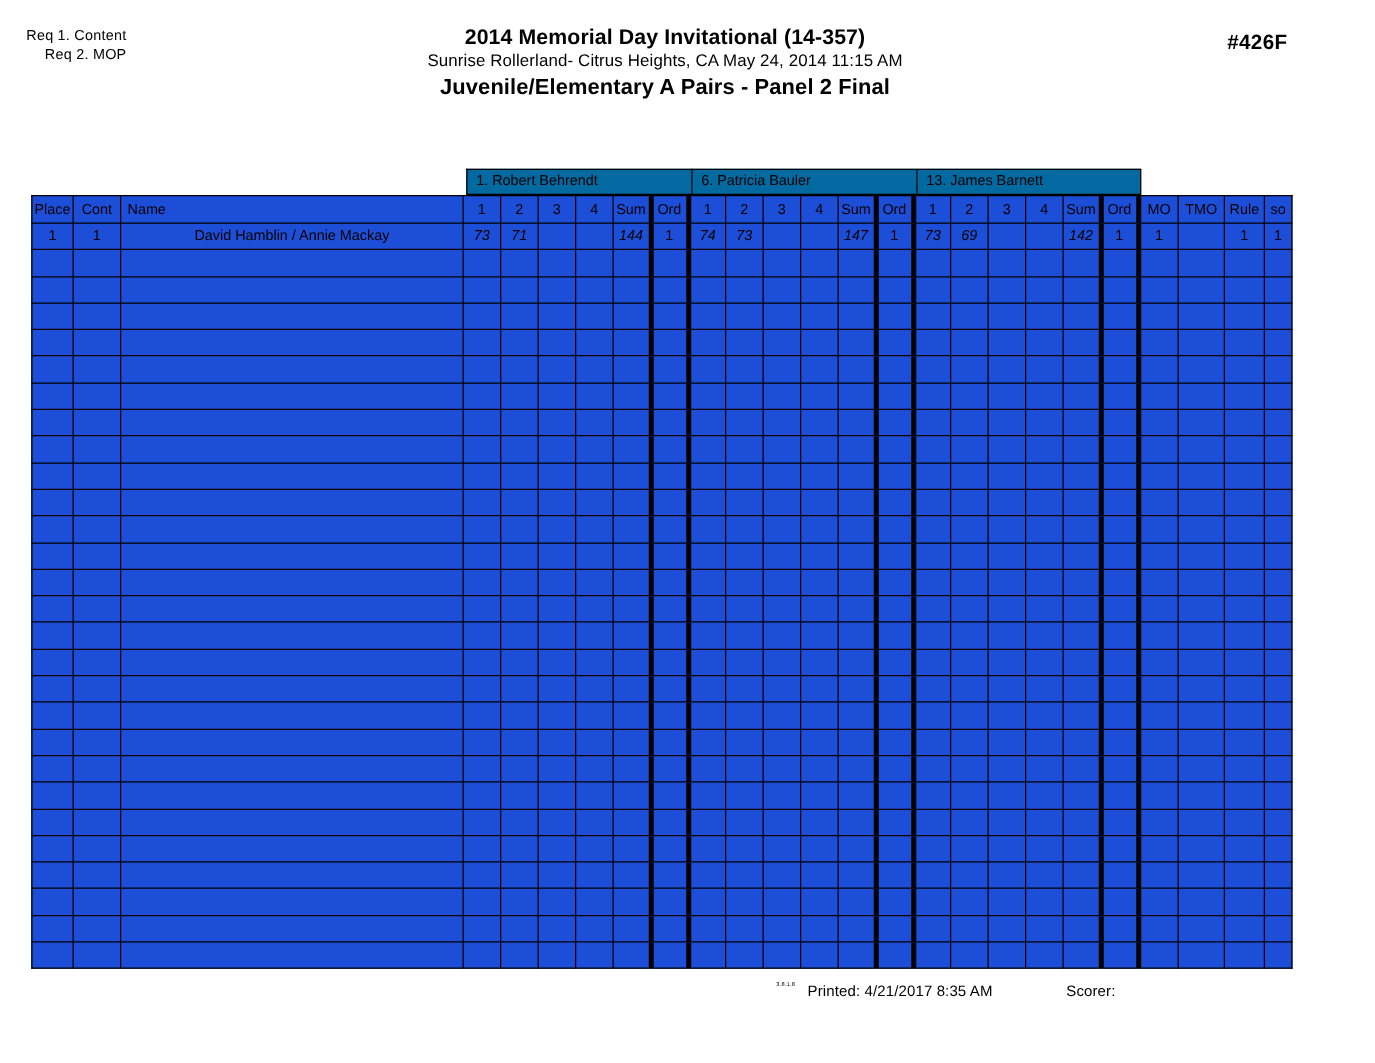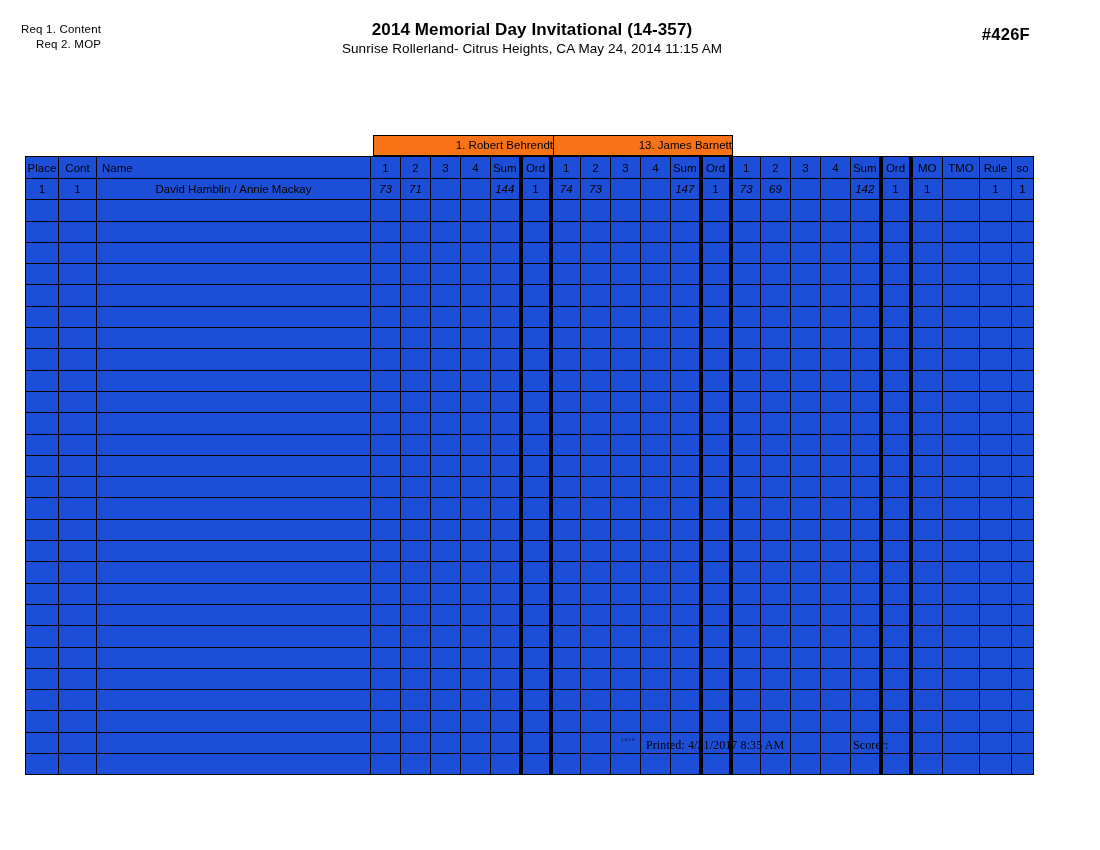--- a/index.html
+++ b/index.html
@@ -80,22 +80,21 @@
   .judge-cell {
     box-sizing: border-box;
     border: 1.4px solid #000;
     border-right: none;
     height: 21px;
     line-height: 19px;
     font-size: 11.5px;
     padding-left: 7px;
     white-space: nowrap;
     overflow: hidden;
-    background: #f97316;
-    text-align: right;
+    background: #0369a1;
   }
   .judge-cell:last-child { border-right: 1.4px solid #000; }
   .jw1 { width: 180px; }
   .jw2 { width: 180px; }
   .jw3 { width: 180px; }
 
   
   #score-table {
     position: absolute;
     left: 25px;
@@ -153,25 +152,24 @@
   .c-ord   { width: 30px; }
   .c-mo    { width: 32px; }
   .c-tmo   { width: 37px; }
   .c-rule  { width: 32px; }
   .c-so    { width: 22px; }
 
   
   #footer {
     position: absolute;
     left: 0;
-    top: 736px;
+    top: 784px;
     width: 883px;
     height: 24px;
     font-size: 12px;
-    font-family: Liberation Serif, serif;
   }
   #version-stamp {
     position: absolute;
     left: 621px;
     top: 1px;
     font-size: 4.5px;
     letter-spacing: 0.2px;
     color: #000;
   }
   #printed-label {
@@ -195,24 +193,26 @@
 <div id="req-notes">
   <div>Req 1. Content</div>
   <div>Req 2. MOP</div>
 </div>
 
 <div id="report-number">#426F</div>
 
 <div id="header-block">
   <div id="event-title">2014  Memorial Day Invitational (14-357)</div>
   <div id="venue-line">Sunrise Rollerland- Citrus Heights, CA  May 24, 2014  11:15 AM</div>
+  <div id="division-title">Juvenile/Elementary A Pairs - Panel 2 Final</div>
 </div>
 
 <div id="judge-banner">
   <div class="judge-cell jw1">1.  Robert Behrendt</div>
+  <div class="judge-cell jw2">6.  Patricia Bauler</div>
   <div class="judge-cell jw3">13.  James Barnett</div>
 </div>
 
 <table id="score-table">
   <colgroup>
     <col class="c-place">
       <col class="c-cont">
       <col class="c-name">
     <col class="c-score">
       <col class="c-score">

